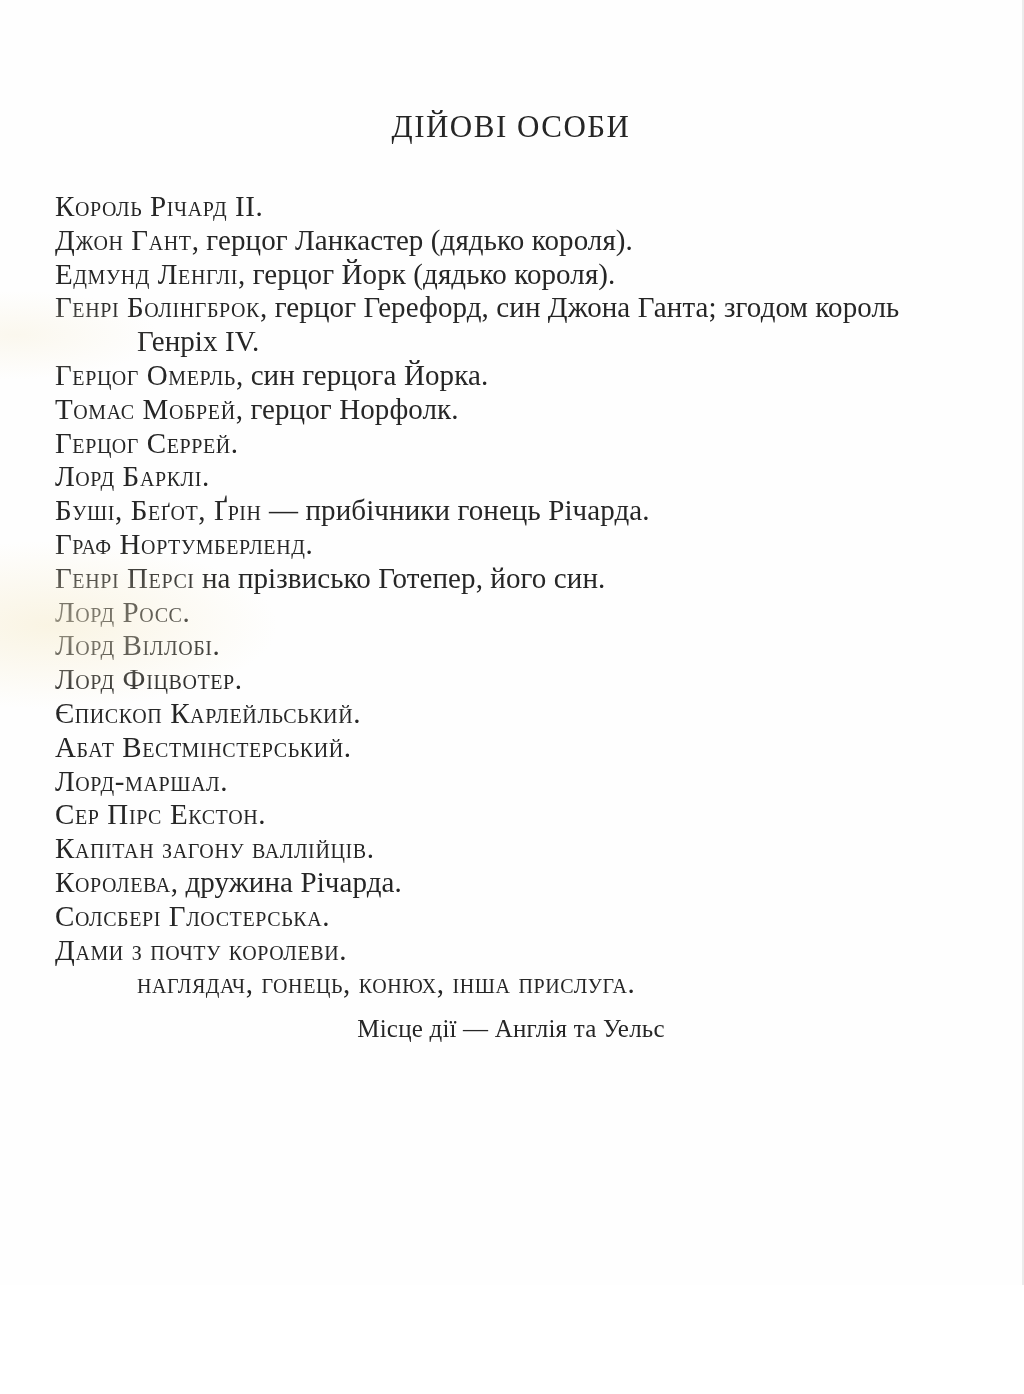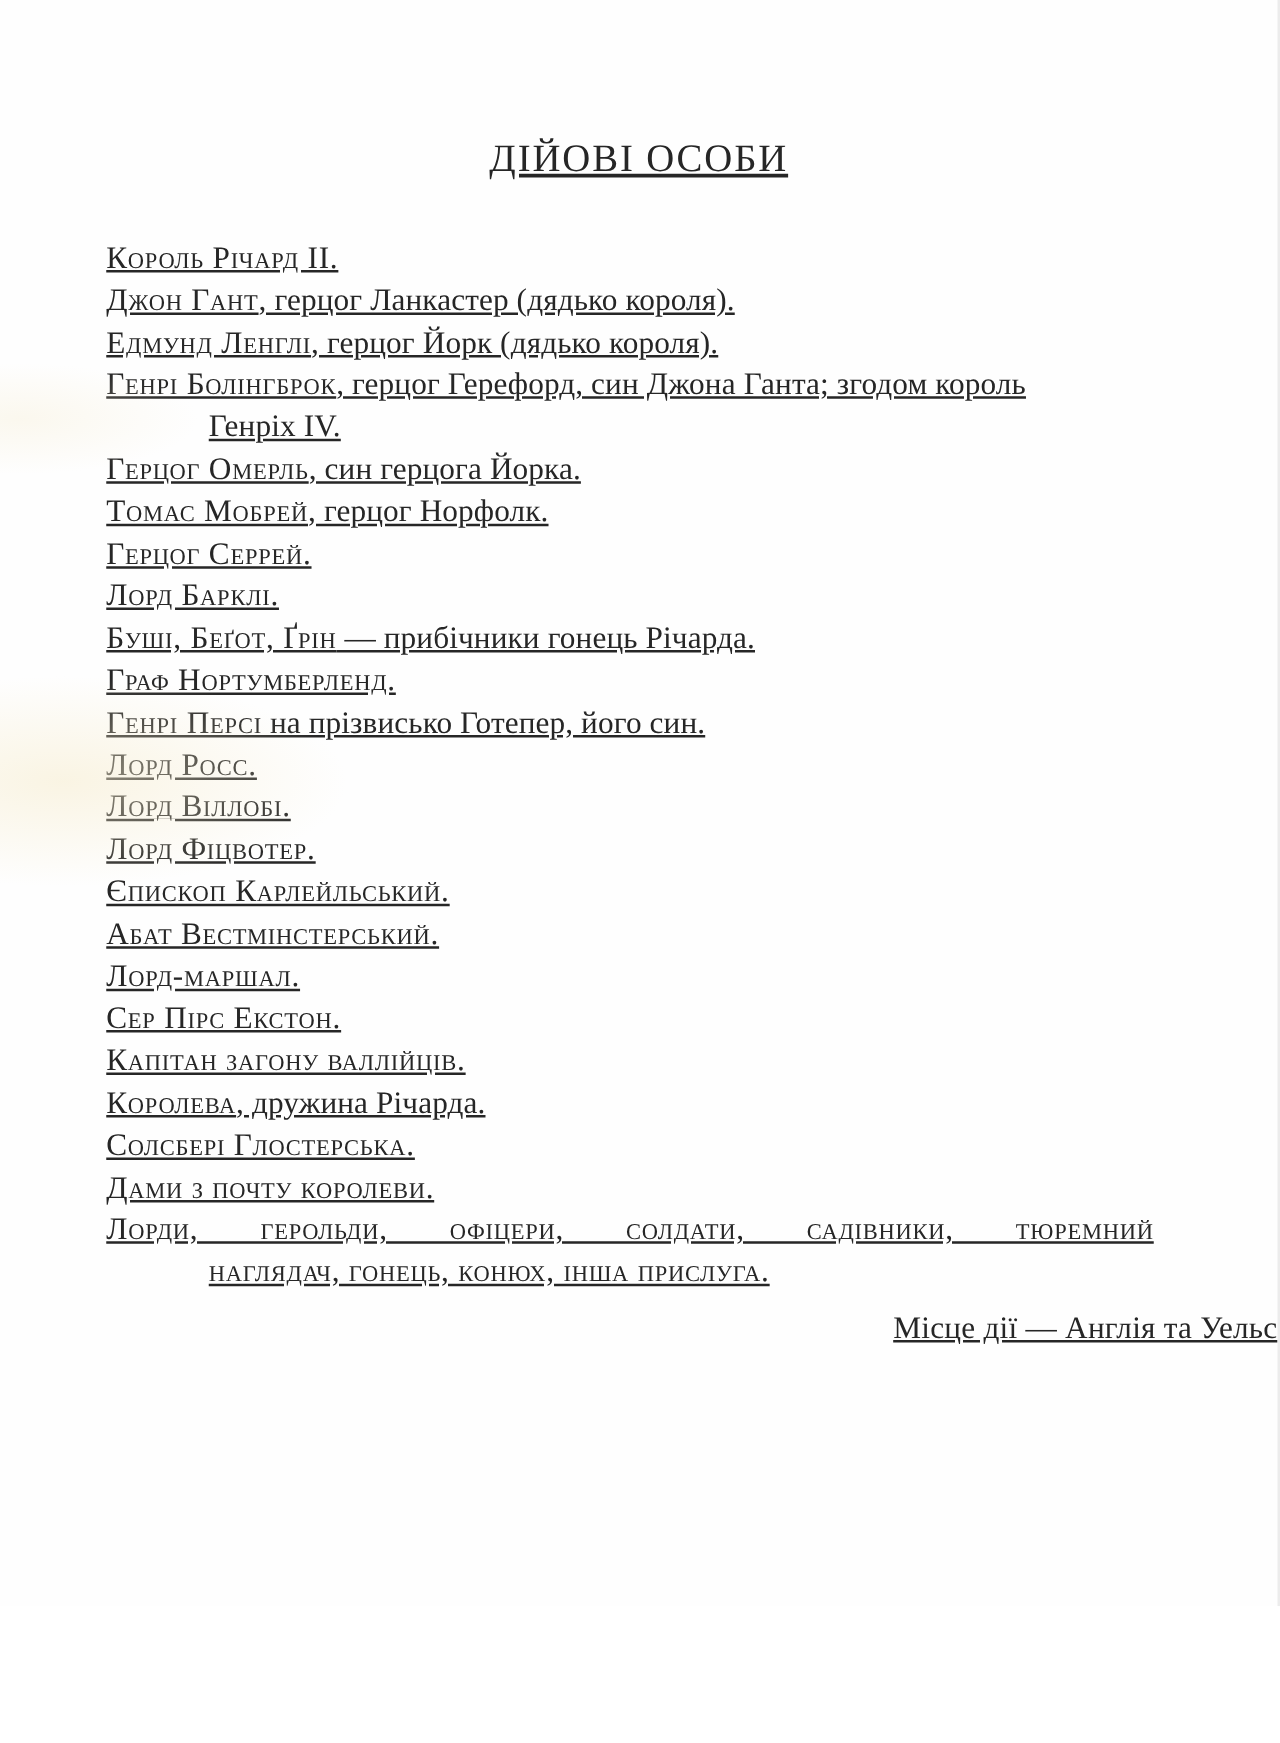--- a/index.html
+++ b/index.html
@@ -10,21 +10,20 @@
   .page {
     position: relative;
     width: 1024px;
     height: 1285px;
     box-sizing: border-box;
     background: #fefefe;
     border-right: 2px solid #ececec;
     font-family: "Liberation Serif", "DejaVu Serif", serif;
     color: #262626;
     overflow: hidden;
-    text-decoration: underline;
   }
   
   .tint {
     position: absolute;
     left: 0;
     top: 540px;
     width: 280px;
     height: 170px;
     background: radial-gradient(ellipse at 18% 50%, rgba(246,236,205,0.55), rgba(246,236,205,0) 70%);
     pointer-events: none;
@@ -41,39 +40,39 @@
   .title {
     margin: 0;
     padding-top: 108px;
     text-align: center;
     font-size: 31px;
     line-height: 38px;
     font-weight: normal;
     letter-spacing: 1.5px;
   }
   .content {
-    padding: 44px 99px 0 85px;
-    font-size: 25px;
+    padding: 44px 99px 0 55px;
+    font-size: 29px;
     line-height: 33.8px;
   }
   .line { white-space: normal; }
   .sc {
     font-variant: small-caps;
     letter-spacing: 0.6px;
   }
   .reg { letter-spacing: 0.1px; }
   .justify {
     text-align: justify;
     text-align-last: justify;
   }
   .cont {
     margin-left: 82px;
   }
   .place {
-    text-align: right;
+    text-align: center;
     font-size: 25px;
     margin-top: 14px;
     letter-spacing: 0.2px;
   }
 </style>
 </head>
 <body>
 
 <div class="page">
   <div class="tint"></div>
@@ -96,17 +95,16 @@
       <div class="line"><span class="sc">Лорд Віллобі.</span></div>
       <div class="line"><span class="sc">Лорд Фіцвотер.</span></div>
       <div class="line"><span class="sc">Єпископ Карлейльський.</span></div>
       <div class="line"><span class="sc">Абат Вестмінстерський.</span></div>
       <div class="line"><span class="sc">Лорд-маршал.</span></div>
       <div class="line"><span class="sc">Сер Пірс Екстон.</span></div>
       <div class="line"><span class="sc">Капітан загону валлійців.</span></div>
       <div class="line"><span class="sc">Королева</span><span class="reg">, дружина Річарда.</span></div>
       <div class="line"><span class="sc">Солсбері Глостерська.</span></div>
       <div class="line"><span class="sc">Дами з почту королеви.</span></div>
-      <div class="line justify"><span class="sc">Лорди, герольди, офіцери, солдати, садівники, тюремний</span></div>
       <div class="cont sc">наглядач, гонець, конюх, інша прислуга.</div>
     </div>
   <div class="place">Місце дії — Англія та Уельс</div>
 </div>
 
 </body></html>

